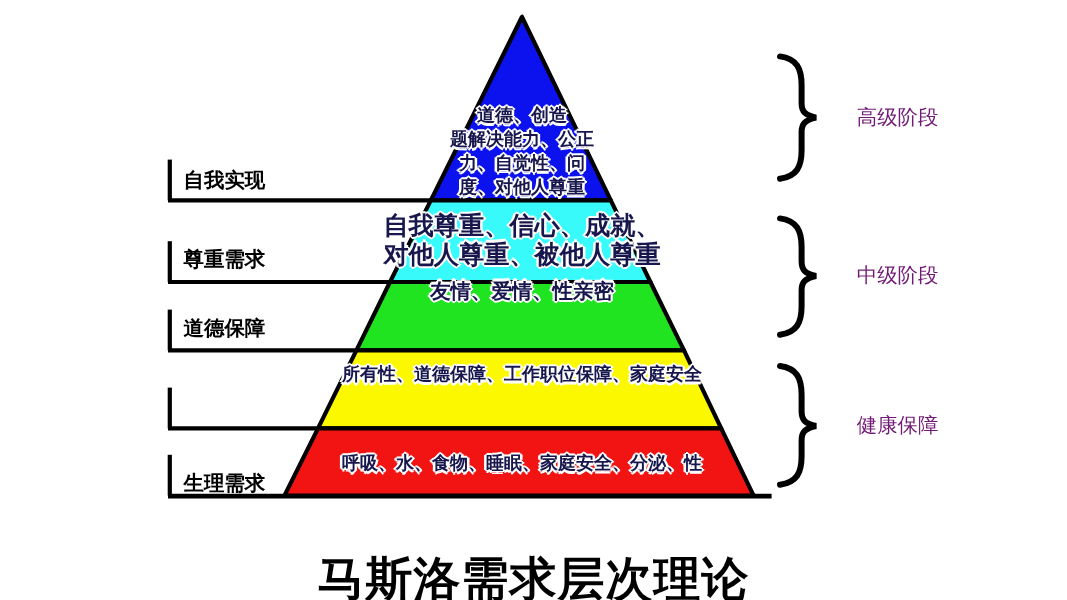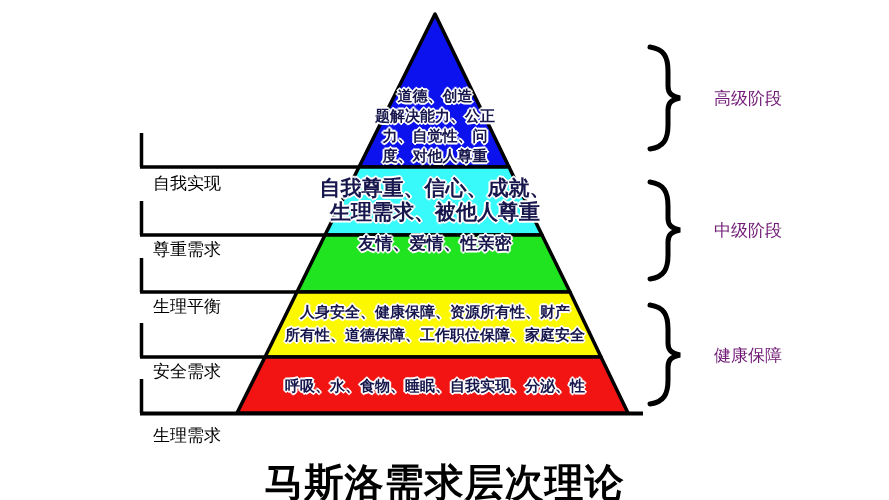--- a/index.html
+++ b/index.html
@@ -22,21 +22,21 @@
       -1px -1px 0 #fff, 1px -1px 0 #fff, -1px 1px 0 #fff, 1px 1px 0 #fff;
   }
   .lt-1{top:86px;  font-size:15px; line-height:20px;}
   .lt-2{top:176px; font-size:21px; line-height:24px;}
   .lt-3{top:232px; font-size:17px; line-height:22px;}
   .lt-4{top:301px; font-size:15px; line-height:23px;}
   .lt-5{top:375px; font-size:15px; line-height:22px;}
   
   .side-label{
     position:absolute;left:153px;width:110px;height:22px;
-    font-size:17px;font-weight:400;color:#000;line-height:22px;margin-top:32px;
+    font-size:17px;font-weight:700;color:#000;line-height:22px;
   }
   .sl-1{top:140px;} .sl-2{top:206px;} .sl-3{top:263px;} .sl-4{top:328px;} .sl-5{top:392px;}
   
   .stage-label{
     position:absolute;left:714px;width:120px;height:22px;
     font-size:17px;font-weight:500;color:#701a75;line-height:22px;
   }
   .st-1{top:87px;} .st-2{top:219px;} .st-3{top:344px;}
   
   .title{
@@ -80,40 +80,38 @@
 
   <div class="level-text lt-1">
     <div>道德、创造</div>
     <div>题解决能力、公正</div>
     <div>力、自觉性、问</div>
     <div>度、对他人尊重</div>
   </div>
 
   <div class="level-text lt-2">
     <div>自我尊重、信心、成就、</div>
-    <div>生理需求、被他人尊重</div>
+    <div>对他人尊重、被他人尊重</div>
   </div>
 
   <div class="level-text lt-3">
     <div>友情、爱情、性亲密</div>
   </div>
 
   <div class="level-text lt-4">
-    <div>人身安全、健康保障、资源所有性、财产</div>
     <div>所有性、道德保障、工作职位保障、家庭安全</div>
   </div>
 
   <div class="level-text lt-5">
-    <div>呼吸、水、食物、睡眠、自我实现、分泌、性</div>
+    <div>呼吸、水、食物、睡眠、家庭安全、分泌、性</div>
   </div>
 
   <div class="side-label sl-1">自我实现</div>
   <div class="side-label sl-2">尊重需求</div>
-  <div class="side-label sl-3">生理平衡</div>
-  <div class="side-label sl-4">安全需求</div>
+  <div class="side-label sl-3">道德保障</div>
   <div class="side-label sl-5">生理需求</div>
 
   <div class="stage-label st-1">高级阶段</div>
   <div class="stage-label st-2">中级阶段</div>
   <div class="stage-label st-3">健康保障</div>
 
   <div class="title">马斯洛需求层次理论</div>
 
 </div>
 

